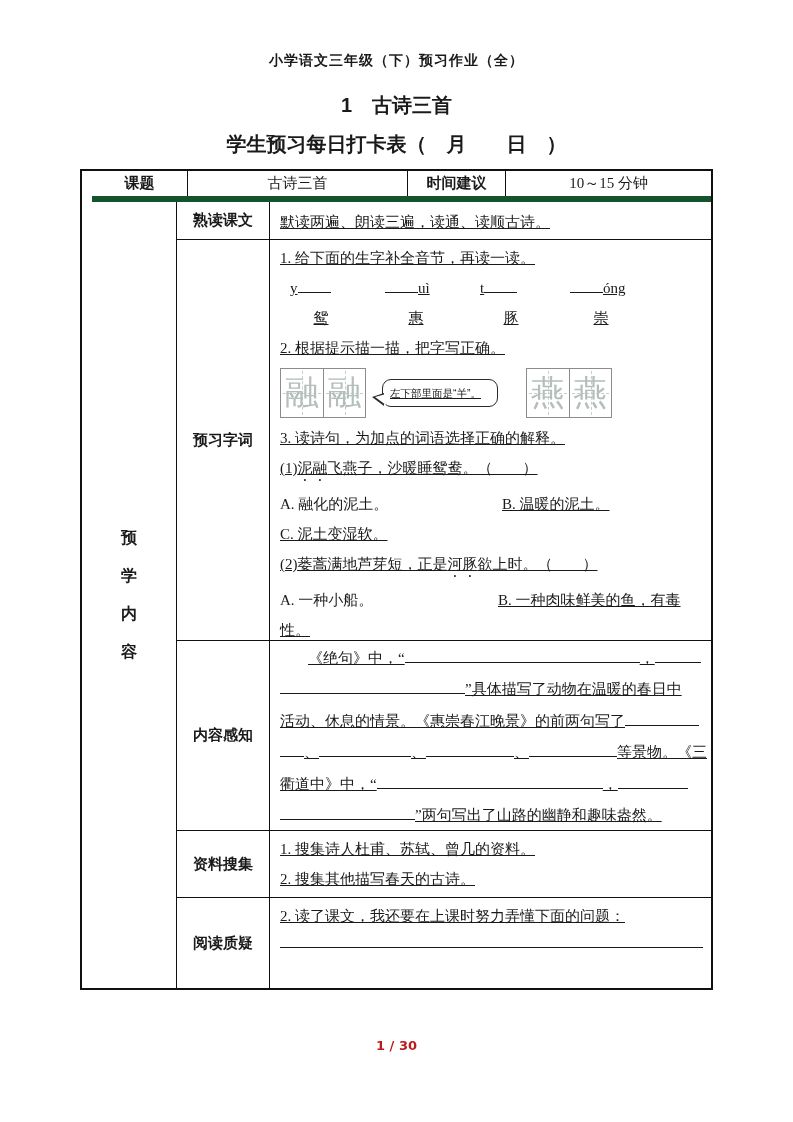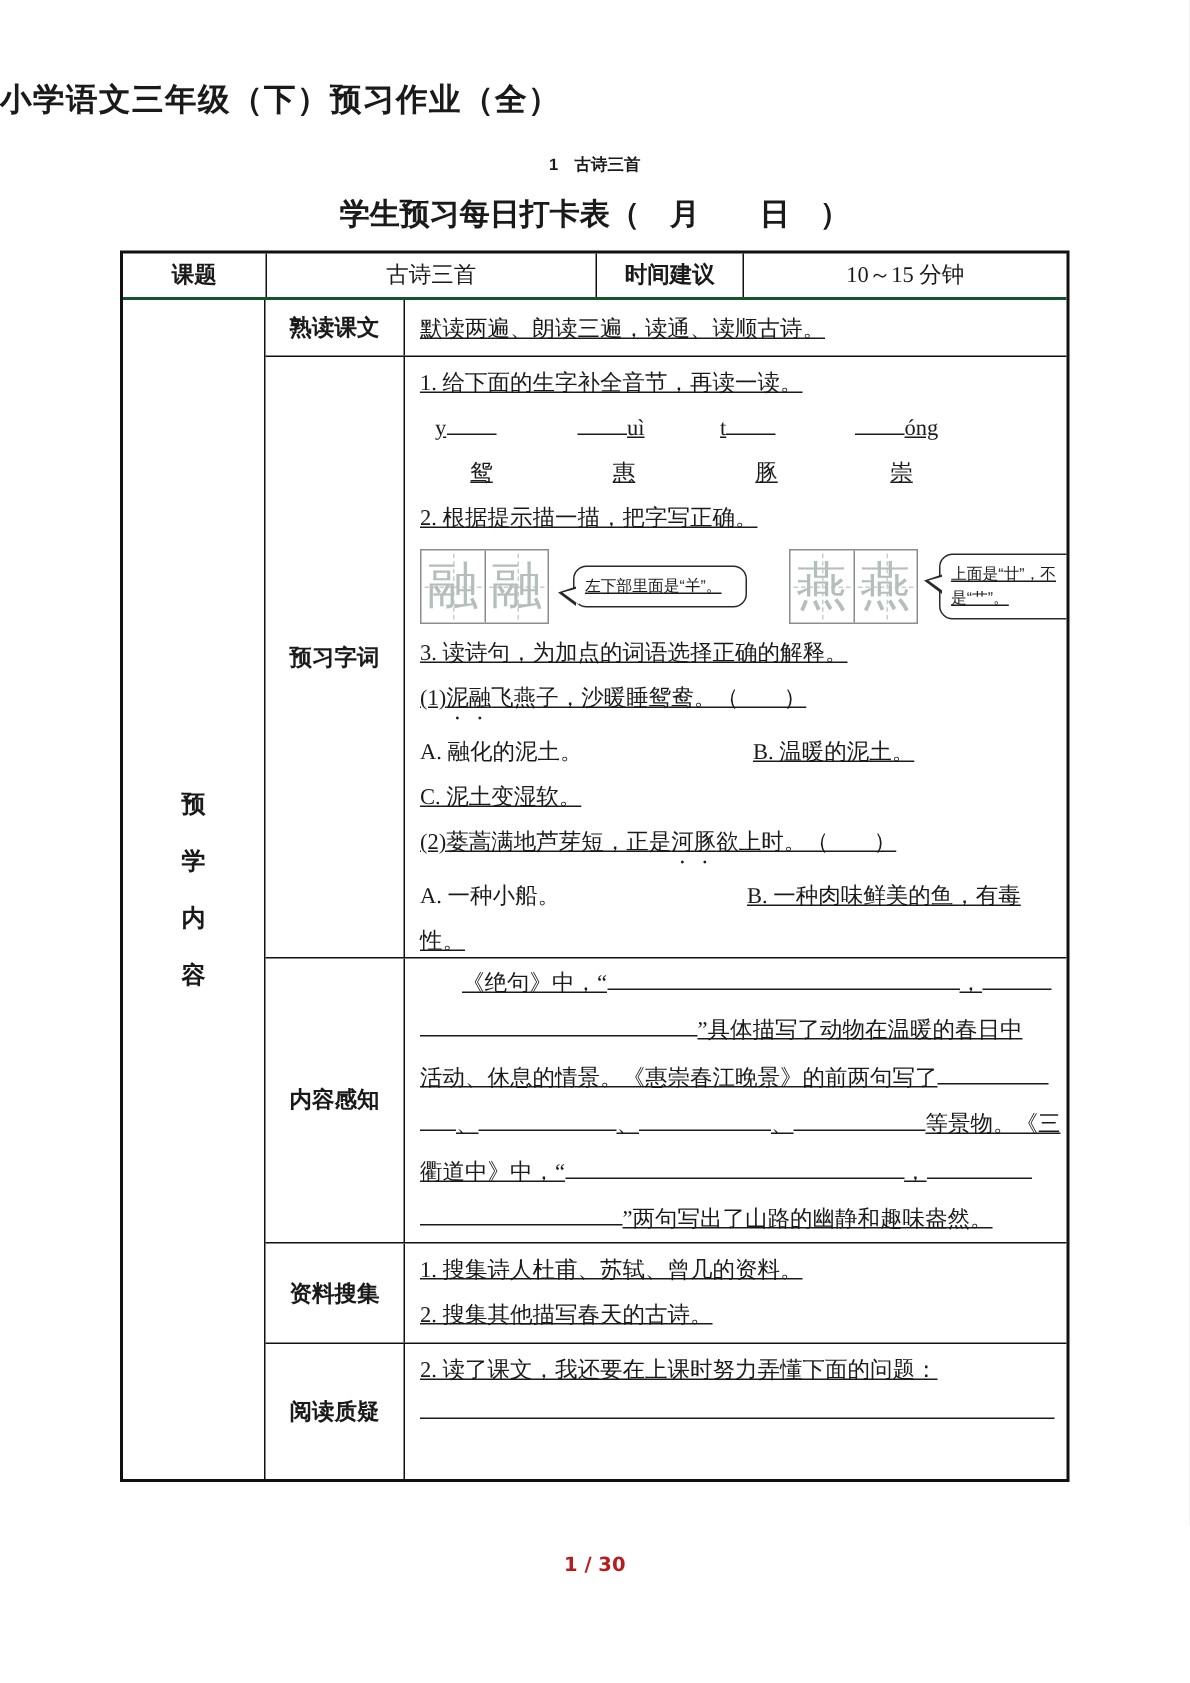--- a/index.html
+++ b/index.html
@@ -3,26 +3,26 @@
 <meta charset="utf-8">
 <style>
   * { margin:0; padding:0; box-sizing:border-box; }
   html,body { background:#e9e9e9; }
   .page {
     width:793px; height:1122px; margin:0 auto; background:#ffffff;
     font-family:"Liberation Serif", serif; color:#1a1a1a; position:relative;
     overflow:hidden;
   }
   .hd { font-family:"Liberation Sans", sans-serif; font-weight:700; }
-  .doc-title { padding-top:52px; font-size:21px; letter-spacing:1px; }
-  .lesson-title { text-align:center; margin-top:22px; font-size:11px; }
+  .doc-title { text-align:center; padding-top:52px; font-size:14px; letter-spacing:1px; }
+  .lesson-title { text-align:center; margin-top:22px; font-size:20px; }
   .card-title { text-align:center; margin-top:12px; font-size:20px; }
 
   .sheet { margin:11px 80px 0 80px; border:2px solid #111; }
-  .hrow { display:grid; grid-template-columns:95px 220px 98px 1fr; height:31px; border-bottom:2px solid #14532d; }
+  .hrow { display:grid; grid-template-columns:95px 220px 98px 1fr; height:31px; border-bottom:6px solid #14532d;margin-left:10px; }
   .hrow > div { display:flex; align-items:center; justify-content:center; font-size:15px; }
   .hrow > div + div { border-left:1px solid #111; }
 
   .mainrow { display:grid; grid-template-columns:95px 1fr; }
   .vlabel {
     border-right:1px solid #111; display:flex; flex-direction:column;
     align-items:center; justify-content:center; gap:17px; font-size:16px;
   }
   .srow { display:grid; grid-template-columns:93px 1fr; border-bottom:1px solid #111; }
   .srow:last-child { border-bottom:none; }
@@ -157,21 +157,20 @@
               <div class="bubble bub1">左下部里面是“𢆉”。</div>
               <div class="gap2"></div>
               <div class="tzg">
                 <div class="tzc">
                     <span>燕</span>
                   </div>
                 <div class="tzc">
                     <span>燕</span>
                   </div>
               </div>
-              <div class="bubble bub2">上面是“廿”，不是“艹”。</div>
             </div>
 
             <p>3. 读诗句，为加点的词语选择正确的解释。</p>
 
             <p><span>(1)</span><span class="em">泥融</span><span>飞燕子，沙暖睡鸳鸯。（　　）</span></p>
             <p class="mt4"><span class="optA1">A. 融化的泥土。</span><span>B. 温暖的泥土。</span></p>
             <p>C. 泥土变湿软。</p>
 
             <p><span>(2)蒌蒿满地芦芽短，正是</span><span class="em">河豚</span><span>欲上时。（　　）</span></p>
             <p class="mt4"><span class="optA2">A. 一种小船。</span><span>B. 一种肉味鲜美的鱼，有毒性。</span></p>

